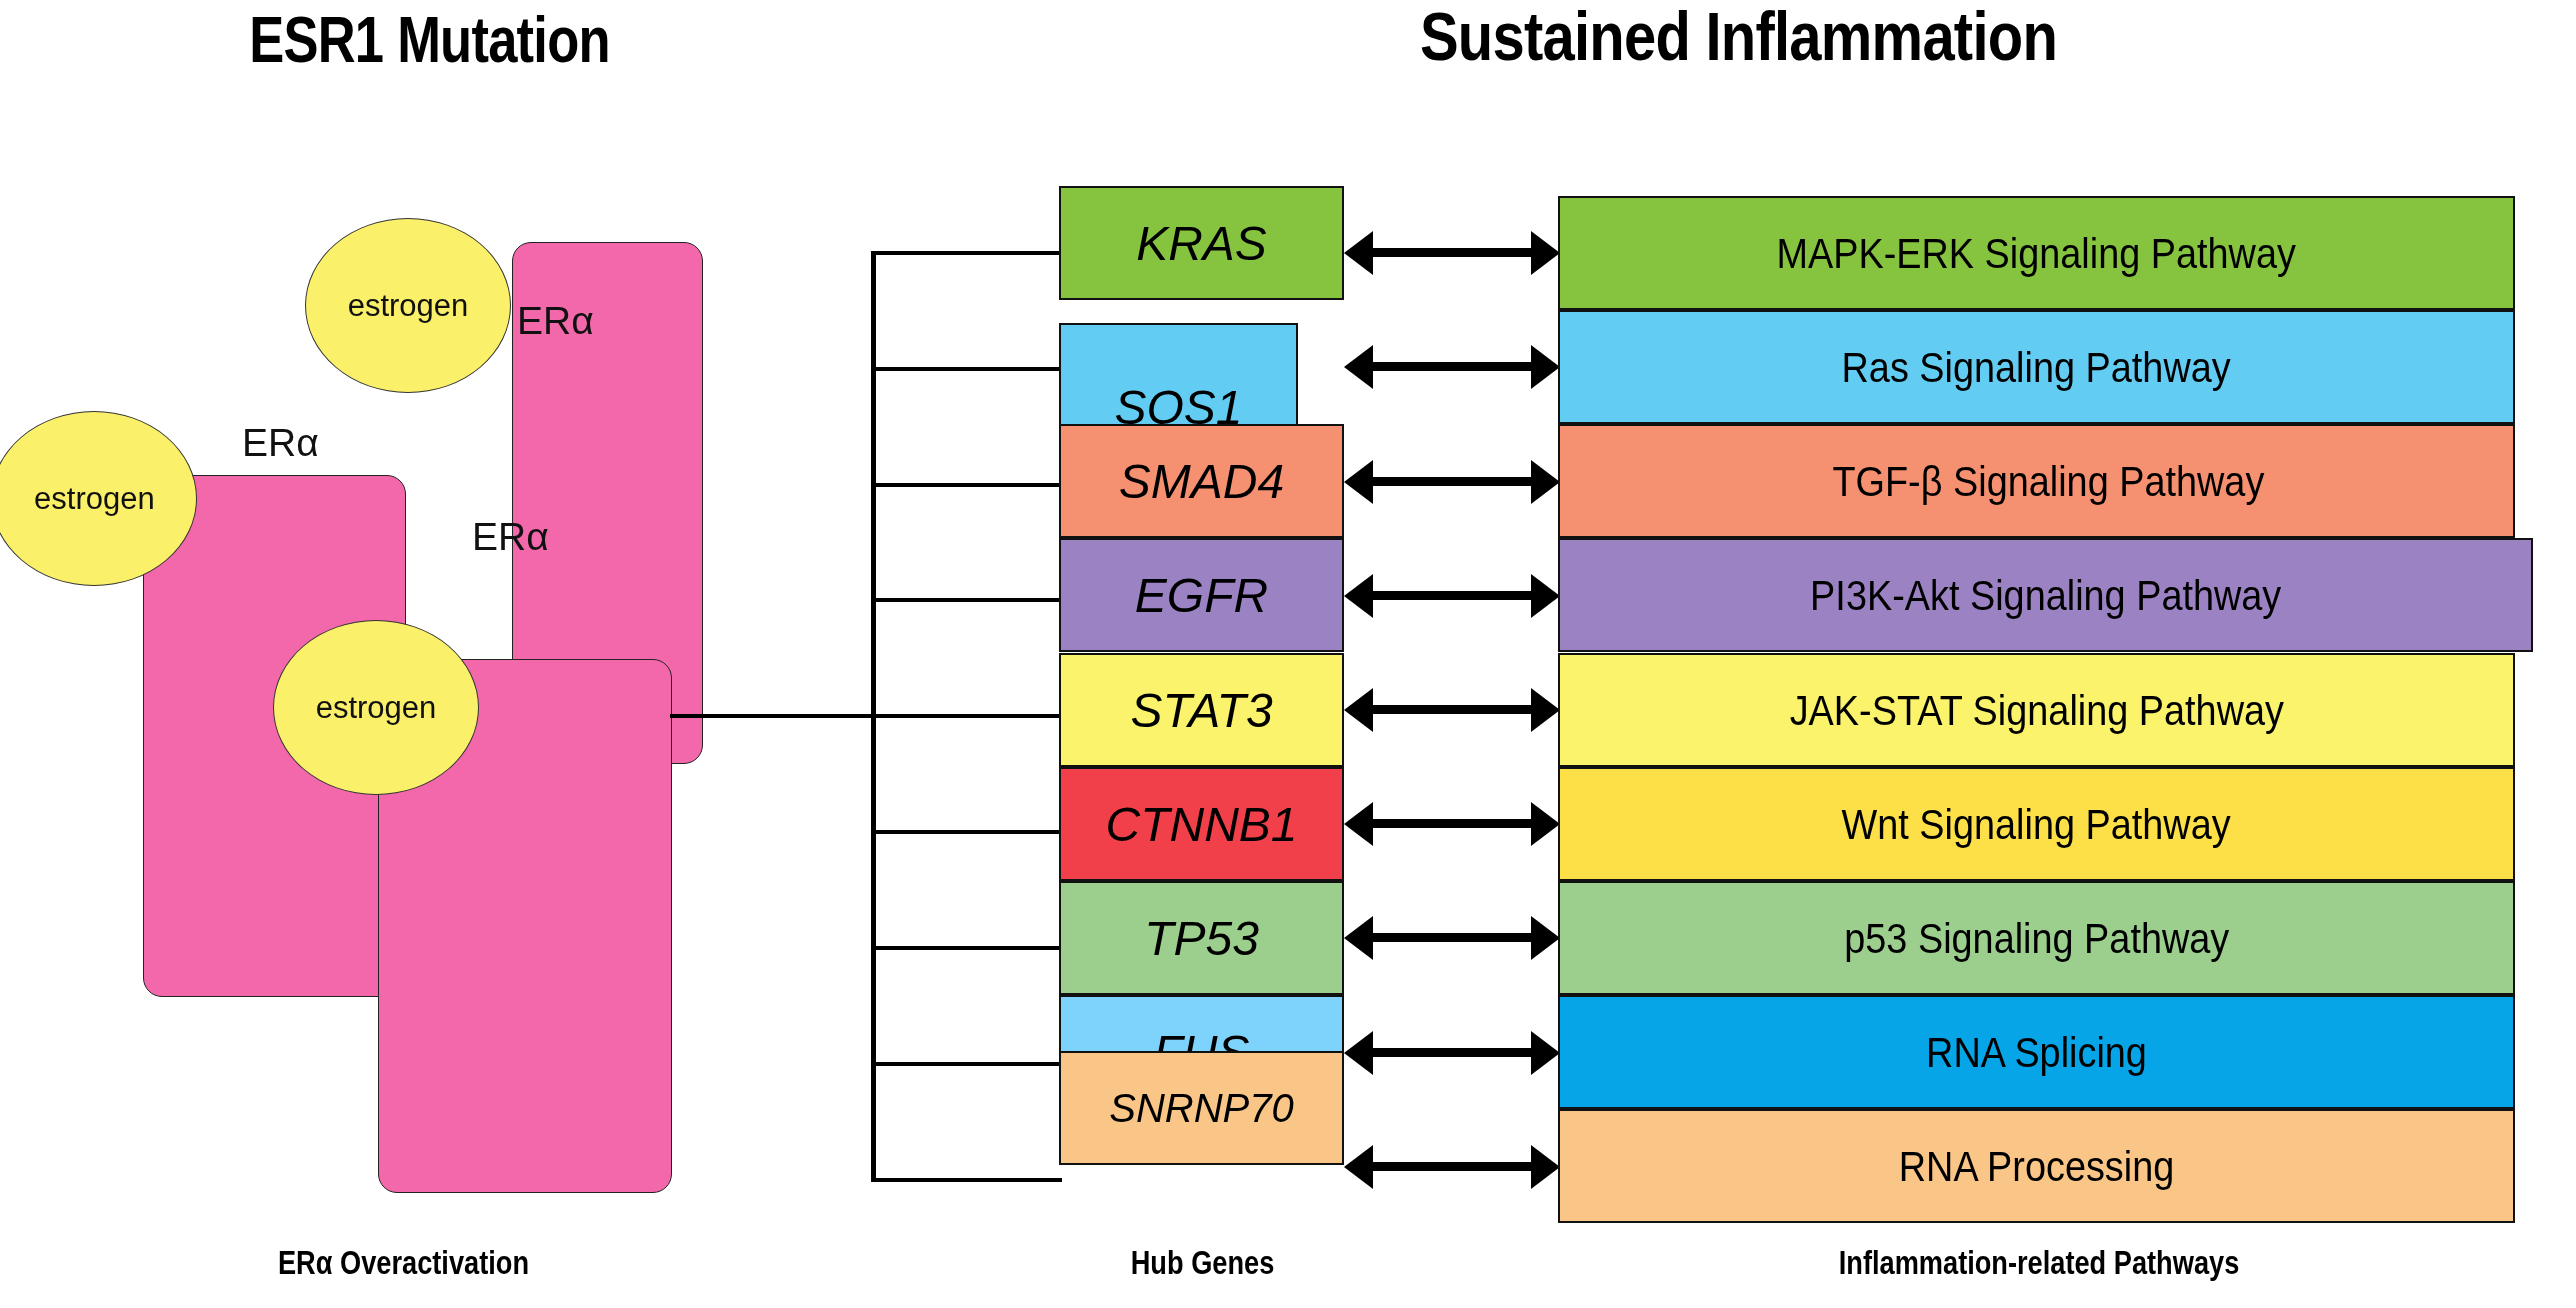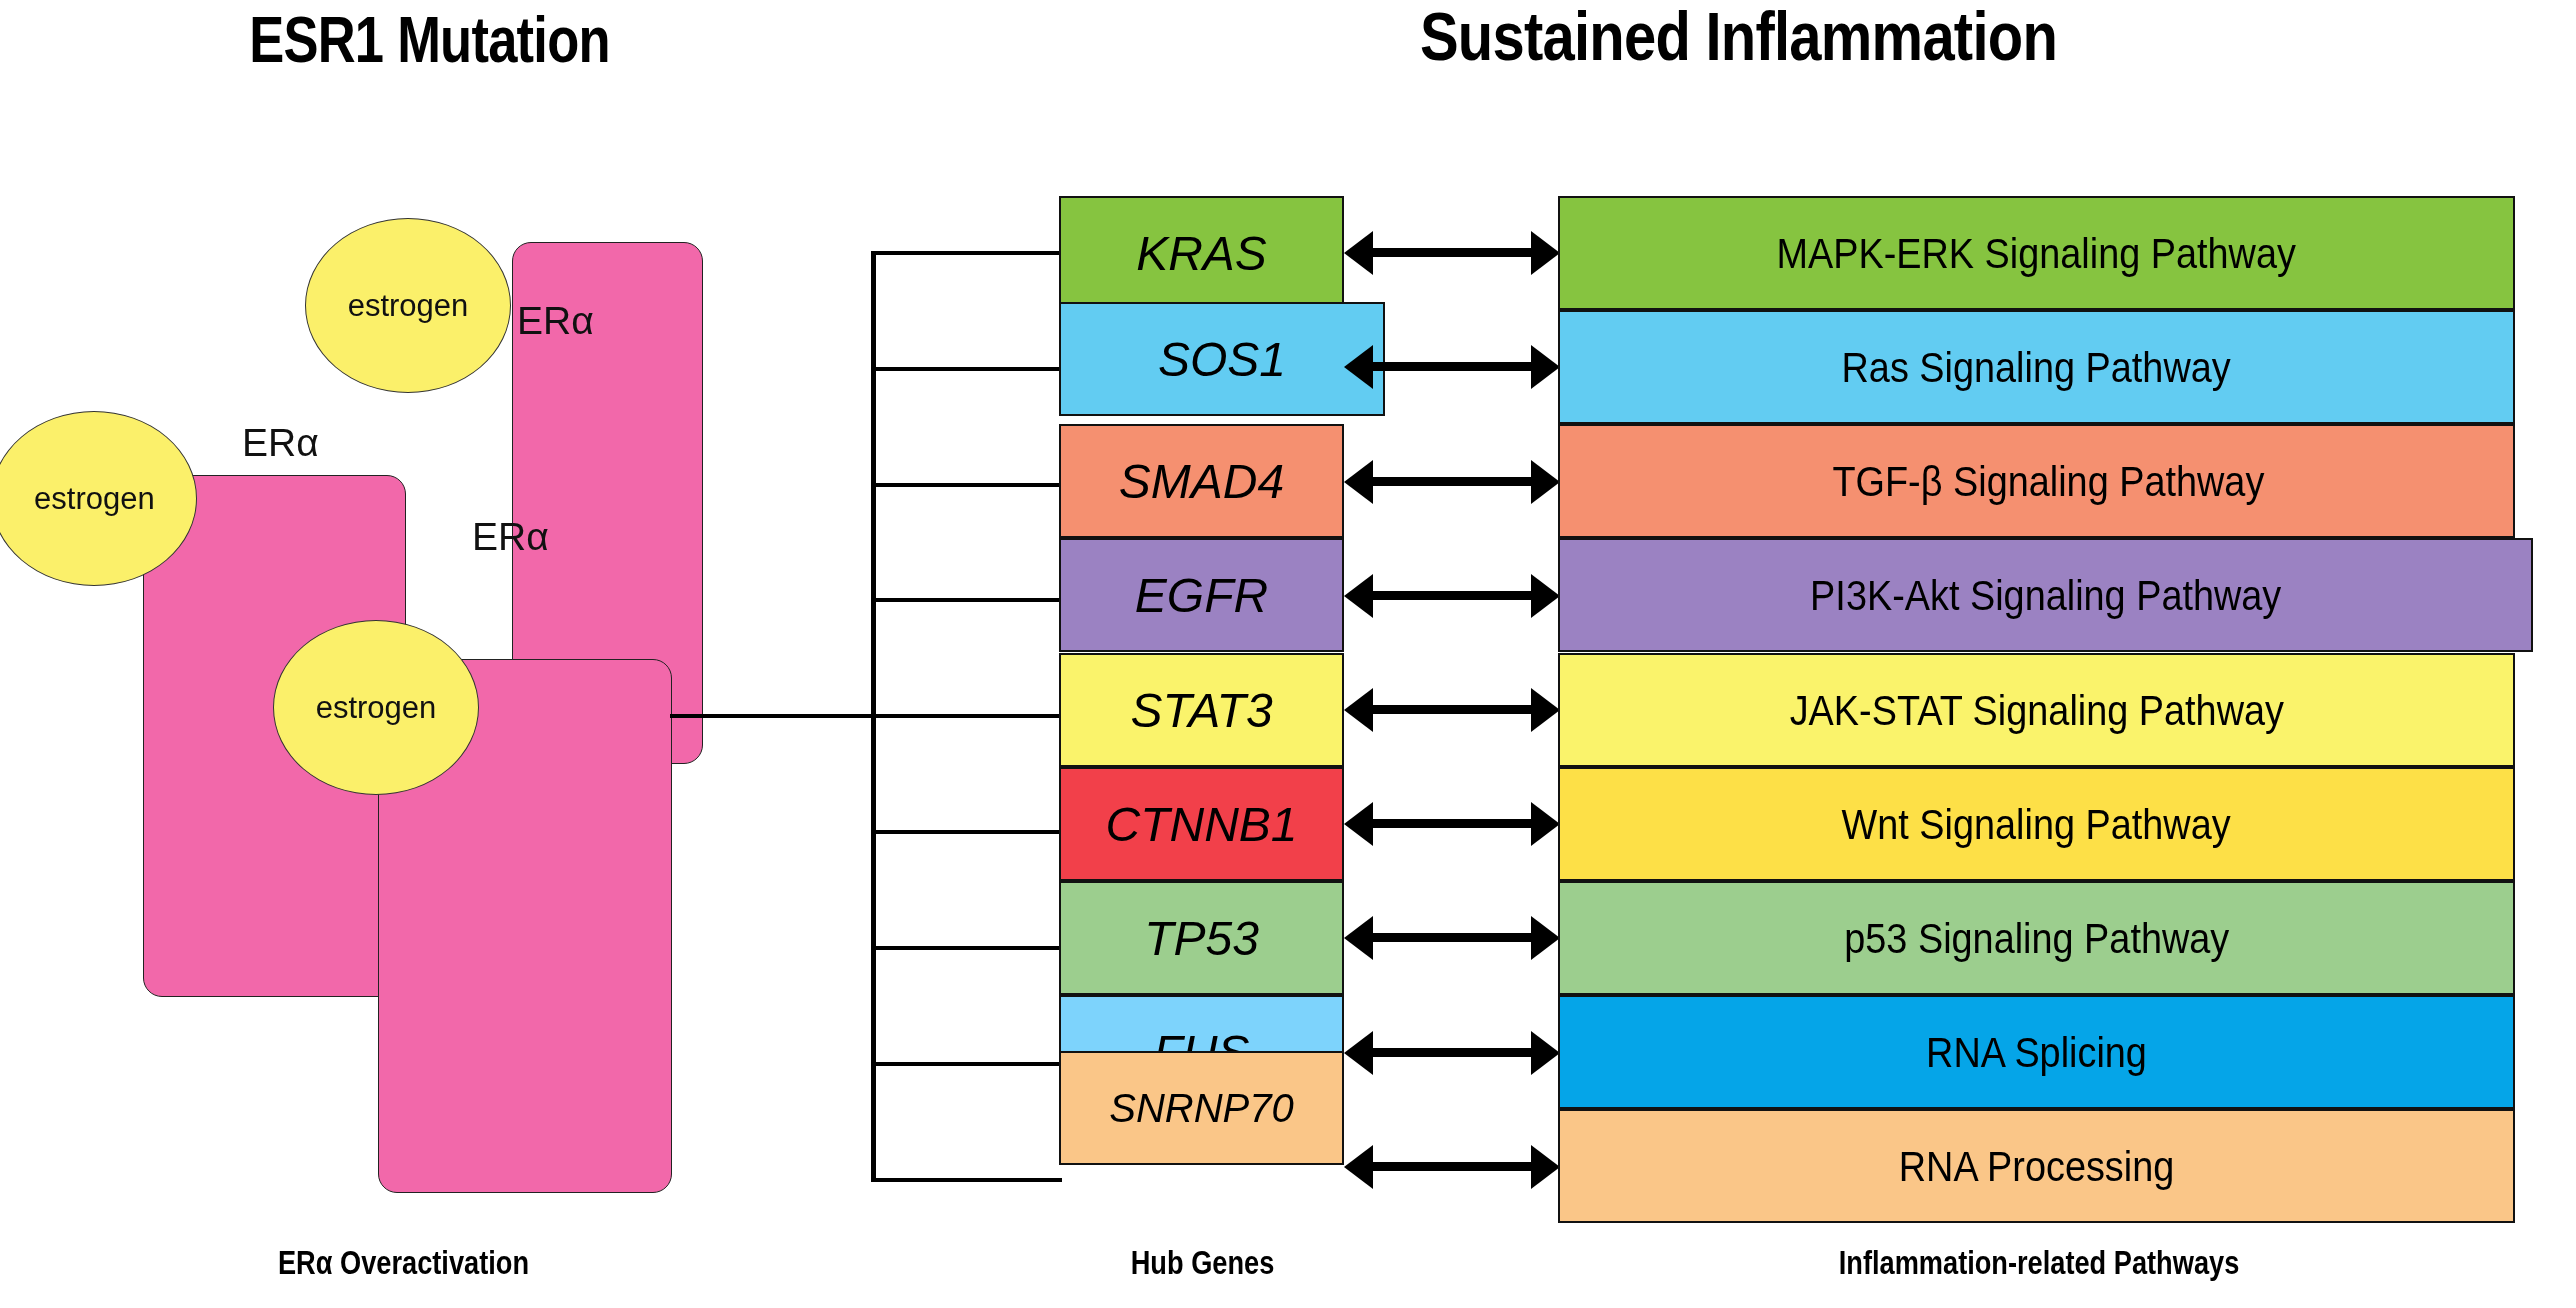--- a/index.html
+++ b/index.html
@@ -102,24 +102,24 @@
     <div class="lineH" style="left:871px;top:483px;width:191px;"></div>
     <div class="lineH" style="left:871px;top:598px;width:191px;"></div>
     <div class="lineH" style="left:871px;top:714px;width:191px;"></div>
     <div class="lineH" style="left:871px;top:830px;width:191px;"></div>
     <div class="lineH" style="left:871px;top:946px;width:191px;"></div>
     <div class="lineH" style="left:871px;top:1062px;width:191px;"></div>
     <div class="lineH" style="left:871px;top:1178px;width:191px;"></div>
   </div>
 
   <div id="gene-column">
-    <div class="gene-box" style="left:1059px;top:196px;width:285px;height:114px;background:#86C440;">
+    <div class="gene-box" style="left:1059px;top:186px;width:285px;height:114px;background:#86C440;">
       <span>KRAS</span>
       </div>
-    <div class="gene-box" style="left:1059px;top:302px;width:326px;height:114px;background:#62CCF2;">
+    <div class="gene-box" style="left:1059px;top:323px;width:239px;height:114px;background:#62CCF2;align-items:flex-end;">
       <span>SOS1</span>
       </div>
     <div class="gene-box" style="left:1059px;top:424px;width:285px;height:114px;background:#F59070;">
       <span>SMAD4</span>
       </div>
     <div class="gene-box" style="left:1059px;top:538px;width:285px;height:114px;background:#9B82C2;">
       <span>EGFR</span>
       </div>
     <div class="gene-box" style="left:1059px;top:653px;width:285px;height:114px;background:#FAF36B;">
       <span>STAT3</span>

